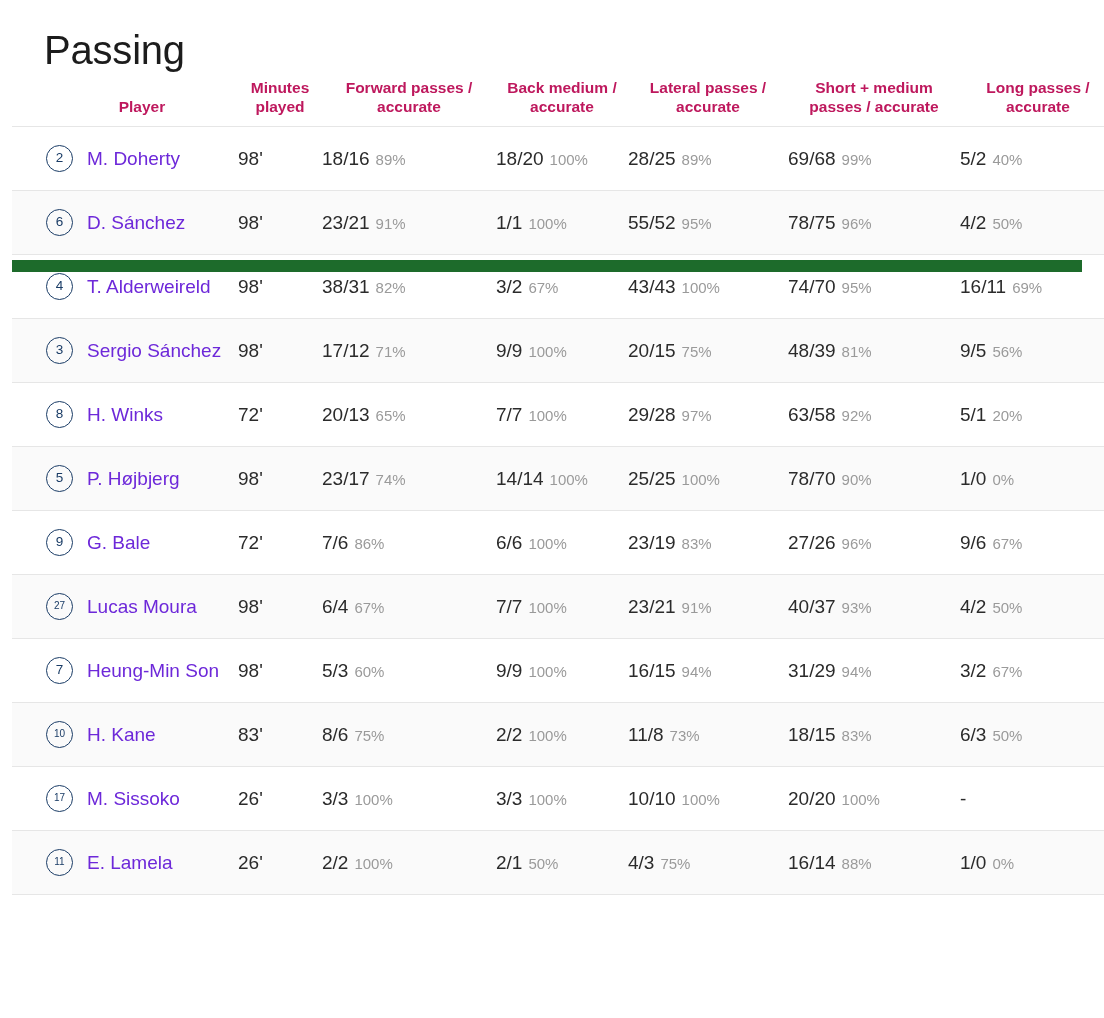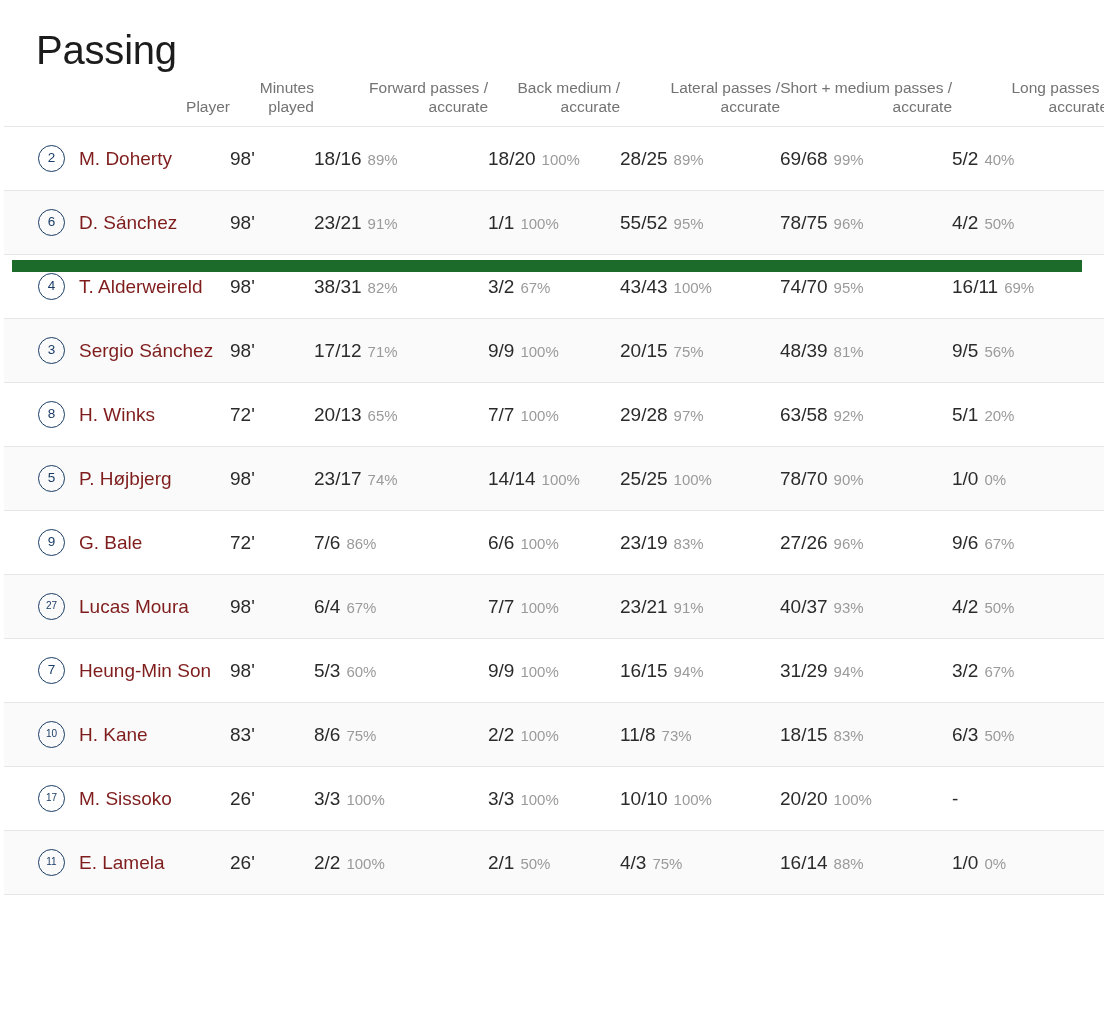--- a/index.html
+++ b/index.html
@@ -12,40 +12,40 @@
     height: 1018px;
     font-family: "Liberation Sans", sans-serif;
     color: #2b2b2b;
     overflow: hidden;
   }
   .page {
     position: relative;
     width: 1104px;
     height: 1018px;
     box-sizing: border-box;
-    padding: 22px 0 0 4px;
+    padding: 22px 0 0 12px;
   }
   .title {
     font-size: 40px;
     font-weight: 400;
     color: #1c1c1c;
     letter-spacing: -0.2px;
     margin: 0 0 0 32px;
     line-height: 56px;
   }
   table.stats {
     width: 1104px;
     border-collapse: collapse;
     table-layout: fixed;
   }
   table.stats thead th {
-    font-weight: 400;
+    font-weight: 700;
     font-size: 15.5px;
-    color: #737373;
-    text-align: right;
+    color: #be185d;
+    text-align: center;
     vertical-align: bottom;
     padding: 0 0 10px 0;
     line-height: 19px;
   }
   .th-player { width: 226px; padding-left: 34px !important; box-sizing: border-box; }
   .th-min    { width: 84px; }
   .th-fwd    { width: 174px; }
   .th-back   { width: 132px; }
   .th-lat    { width: 160px; }
   .th-sm     { width: 172px; }
@@ -84,21 +84,21 @@
     color: #1a3c66;
     font-size: 13.5px;
     line-height: 24px;
     text-align: center;
     box-sizing: border-box;
     font-family: "Liberation Sans", sans-serif;
   }
   .num-badge.wide { font-size: 10px; }
   .player-name {
     font-size: 19px;
-    color: #7f1d1d;
+    color: #6d28d9;
     white-space: nowrap;
   }
   .minutes { font-size: 19px; color: #2b2b2b; margin-top: 37px; }
   .val {
     font-size: 19px;
     color: #2b2b2b;
     white-space: nowrap;
   }
   .pct {
     font-size: 15px;

